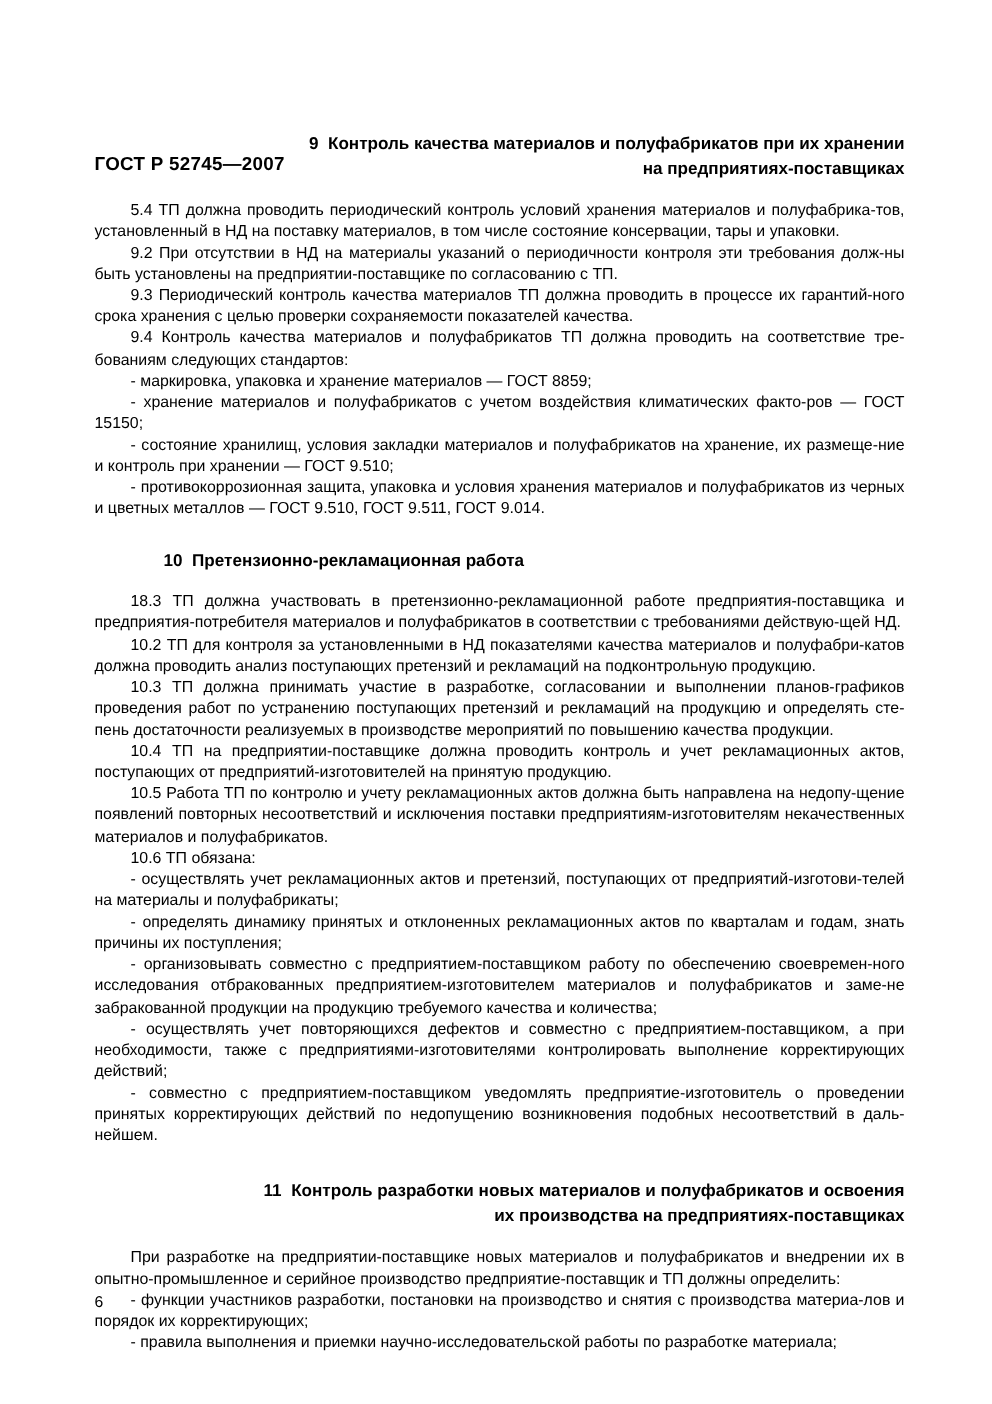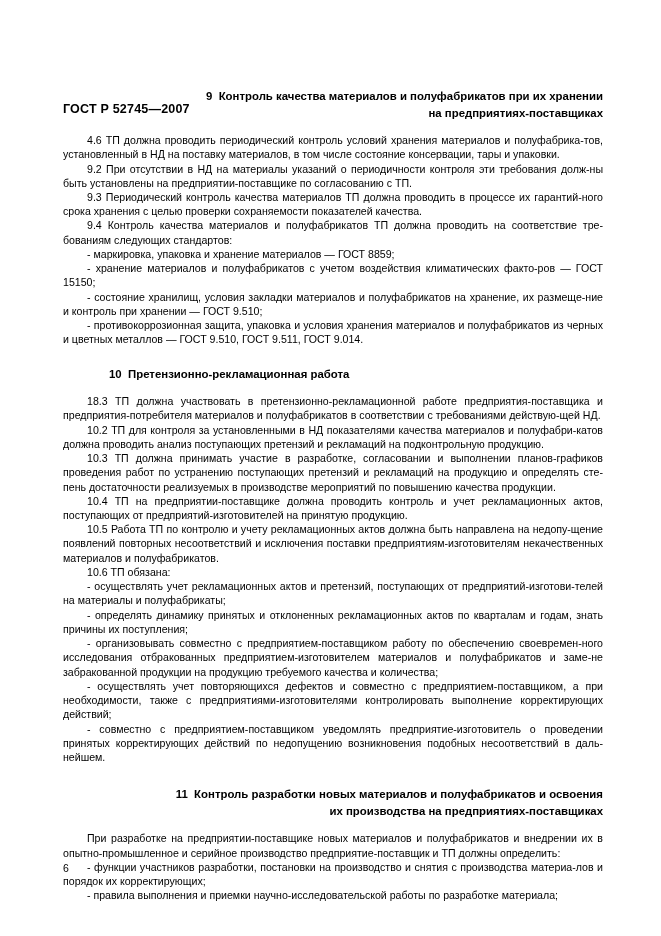--- a/index.html
+++ b/index.html
@@ -93,21 +93,21 @@
   <div class="doc-header">ГОСТ Р 52745—2007</div>
 
   <div class="content">
 
     <div class="sec-block">
       <div class="title-wrap two-line">
         <h2 class="section-title">9&nbsp;&nbsp;Контроль качества материалов и полуфабрикатов при их хранении</h2>
         <h2 class="section-title" style="text-indent:0">на предприятиях-поставщиках</h2>
       </div>
       <div class="gap-after-title"></div>
-      <p class="para">4.6  ТП должна проводить периодический контроль условий хранения материалов и полуфабрика-тов, установленный в НД на поставку материалов, в том числе состояние консервации, тары и упаковки.</p>
+      <p class="para">5.4  ТП должна проводить периодический контроль условий хранения материалов и полуфабрика-тов, установленный в НД на поставку материалов, в том числе состояние консервации, тары и упаковки.</p>
       <p class="para">9.2  При отсутствии в НД на материалы указаний о периодичности контроля эти требования долж-ны быть установлены на предприятии-поставщике по согласованию с ТП.</p>
       <p class="para">9.3  Периодический контроль качества материалов ТП должна проводить в процессе их гарантий-ного срока хранения с целью проверки сохраняемости показателей качества.</p>
       <p class="para">9.4  Контроль качества материалов и полуфабрикатов ТП должна проводить на соответствие тре-бованиям следующих стандартов:</p>
       <p class="dash">-  маркировка, упаковка и хранение материалов — ГОСТ 8859;</p>
       <p class="dash">-  хранение  материалов  и  полуфабрикатов  с  учетом  воздействия  климатических  факто-ров — ГОСТ 15150;</p>
       <p class="dash">-  состояние хранилищ, условия закладки материалов и полуфабрикатов на хранение, их размеще-ние и контроль при хранении — ГОСТ 9.510;</p>
       <p class="dash">-  противокоррозионная  защита,  упаковка  и  условия  хранения  материалов  и  полуфабрикатов  из черных и цветных металлов — ГОСТ 9.510, ГОСТ 9.511, ГОСТ 9.014.</p>
     </div>
 
     <div class="sec-block">

